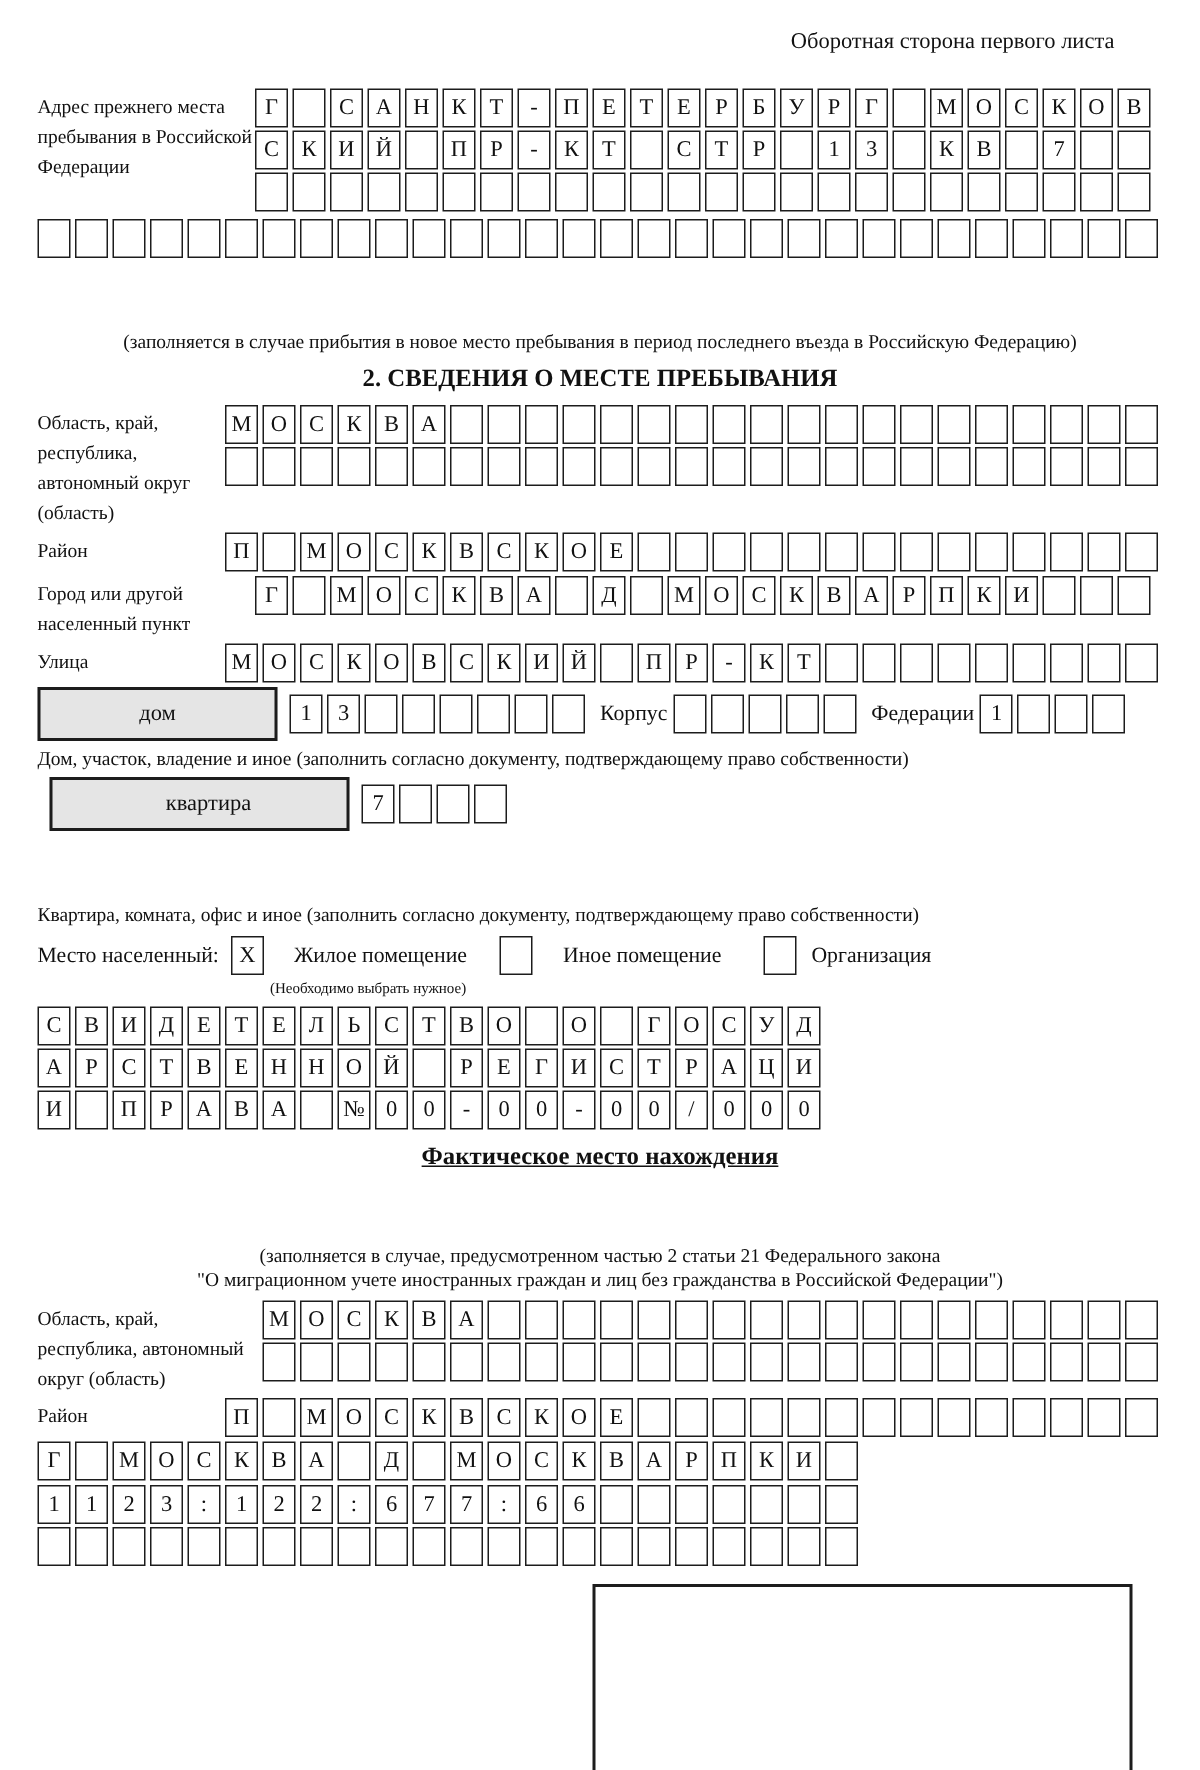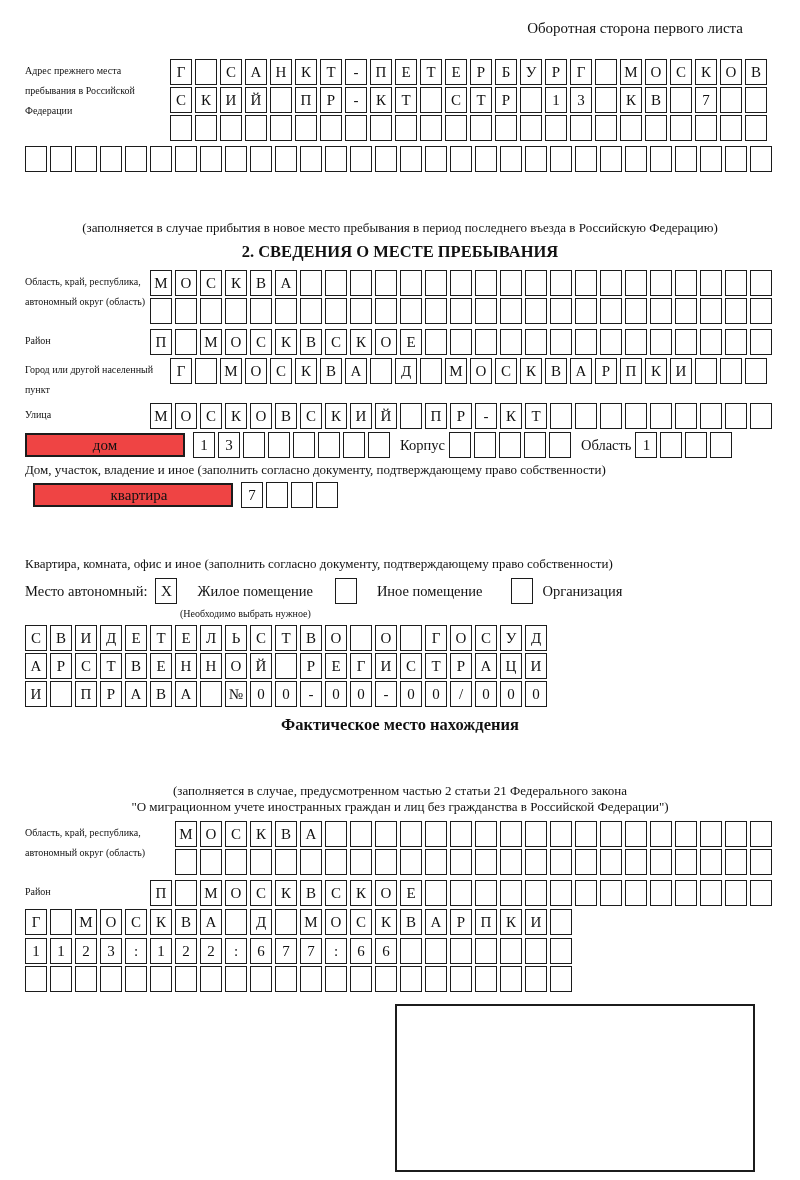--- a/index.html
+++ b/index.html
@@ -7,21 +7,21 @@
   body {
     width:800px; height:1180px;
     padding:20px 25px 0 25px;
     font-family:"Liberation Serif", serif;
     color:#111;
     overflow:hidden;
   }
   .page-note { text-align:right; font-size:15px; padding-right:32px; margin-bottom:22px; }
 
   .form-line { display:flex; align-items:flex-start; margin-bottom:3px; }
-  .label { font-size:10px; line-height:20px; padding-top:2px; }
+  .label { font-size:13px; line-height:20px; padding-top:2px; }
   .lw125 { width:125px; flex:0 0 125px; }
   .lw145 { width:145px; flex:0 0 145px; }
   .lw150 { width:150px; flex:0 0 150px; }
   .lw200 { width:200px; flex:0 0 200px; }
   .lw190 { width:190px; flex:0 0 190px; }
   .lw225 { width:225px; flex:0 0 225px; }
 
   .rows > .boxrow { margin-bottom:2px; }
   .boxrow { display:flex; gap:3px; }
   .cell {
@@ -31,21 +31,21 @@
     font-size:15px; font-family:"Liberation Serif", serif;
     background:#fff;
   }
   .note { font-size:13px; line-height:16px; }
   .center { text-align:center; }
   .pre { white-space:pre-line; }
   .sec-title { text-align:center; font-size:16.5px; font-weight:bold; margin:6px 0 8px 0; }
 
   .house-row, .flat-row, .stay-row { display:flex; align-items:center; margin-bottom:4px; }
   .widebox {
-    height:24px; border:2px solid #1c1c1c; background:#ef4444;
+    height:36px; border:2px solid #1c1c1c; background:#e5e5e5;
     display:flex; align-items:center; justify-content:center;
     font-size:15px;
   }
   .w160 { width:160px; flex:0 0 160px; }
   .w200 { width:200px; flex:0 0 200px; }
   .inline-label { font-size:14.5px; white-space:nowrap; }
   .mr8 { margin-right:8px; } .ml8 { margin-left:8px;padding-left:12px; } .mr4 { margin-right:4px; }
   .ml10 { margin-left:10px; }
 
   .choose-note { font-size:10px; margin:1px 0 6px 155px; }
@@ -54,21 +54,21 @@
     width:360px; height:168px;
     border:2px solid #1c1c1c;
     margin:10px 0 6px 370px;
     background:#fff;
   }
   .stamp-caption {
     width:408px; margin-left:352px;
     font-size:13.5px; line-height:17px; text-align:center;
     white-space:pre-line;
   }
-  .mb6 { margin-bottom:6px;margin-top:48px; } .mb4 { margin-bottom:4px; } .mt6 { margin-top:6px; }
+  .mb6 { margin-bottom:6px;margin-top:48px; } .mb4 { margin-bottom:4px; } .mt6 { margin-top:6px;text-decoration:underline; }
 </style>
 </head>
 <body>
 
 <div class="page-note">Оборотная сторона первого листа</div>
 
 <div class="form-line">
   <div class="label lw145">Адрес прежнего места пребывания в Российской Федерации</div>
   <div class="rows">
     <div class="boxrow">
@@ -354,21 +354,21 @@
       <div class="cell"></div>
     </div>
   <div class="inline-label ml10 mr4">Корпус</div>
   <div class="boxrow">
       <div class="cell"></div>
       <div class="cell"></div>
       <div class="cell"></div>
       <div class="cell"></div>
       <div class="cell"></div>
     </div>
-  <div class="inline-label ml10 mr4">Область</div>
+  <div class="inline-label ml10 mr4">Федерации</div>
   <div class="boxrow">
       <div class="cell">1</div>
       <div class="cell"></div>
       <div class="cell"></div>
       <div class="cell"></div>
     </div>
 </div>
 <div class="note mb4">Дом, участок, владение и иное (заполнить согласно документу, подтверждающему право собственности)</div>
 
 <div class="flat-row">
@@ -378,21 +378,21 @@
   <div class="boxrow">
       <div class="cell">7</div>
       <div class="cell"></div>
       <div class="cell"></div>
       <div class="cell"></div>
     </div>
 </div>
 <div class="note mb6">Квартира, комната, офис и иное (заполнить согласно документу, подтверждающему право собственности)</div>
 
 <div class="stay-row">
-  <div class="inline-label mr8">Место автономный:</div>
+  <div class="inline-label mr8">Место населенный:</div>
   <div class="cell">X</div>
   <div class="inline-label ml8" style="margin-right:22px;">Жилое помещение</div>
   <div class="cell"></div>
   <div class="inline-label ml8" style="margin-right:28px;">Иное помещение</div>
   <div class="cell"></div>
   <div class="inline-label ml10">Организация</div>
 </div>
 <div class="choose-note">(Необходимо выбрать нужное)</div>
 
 <div class="form-line">

